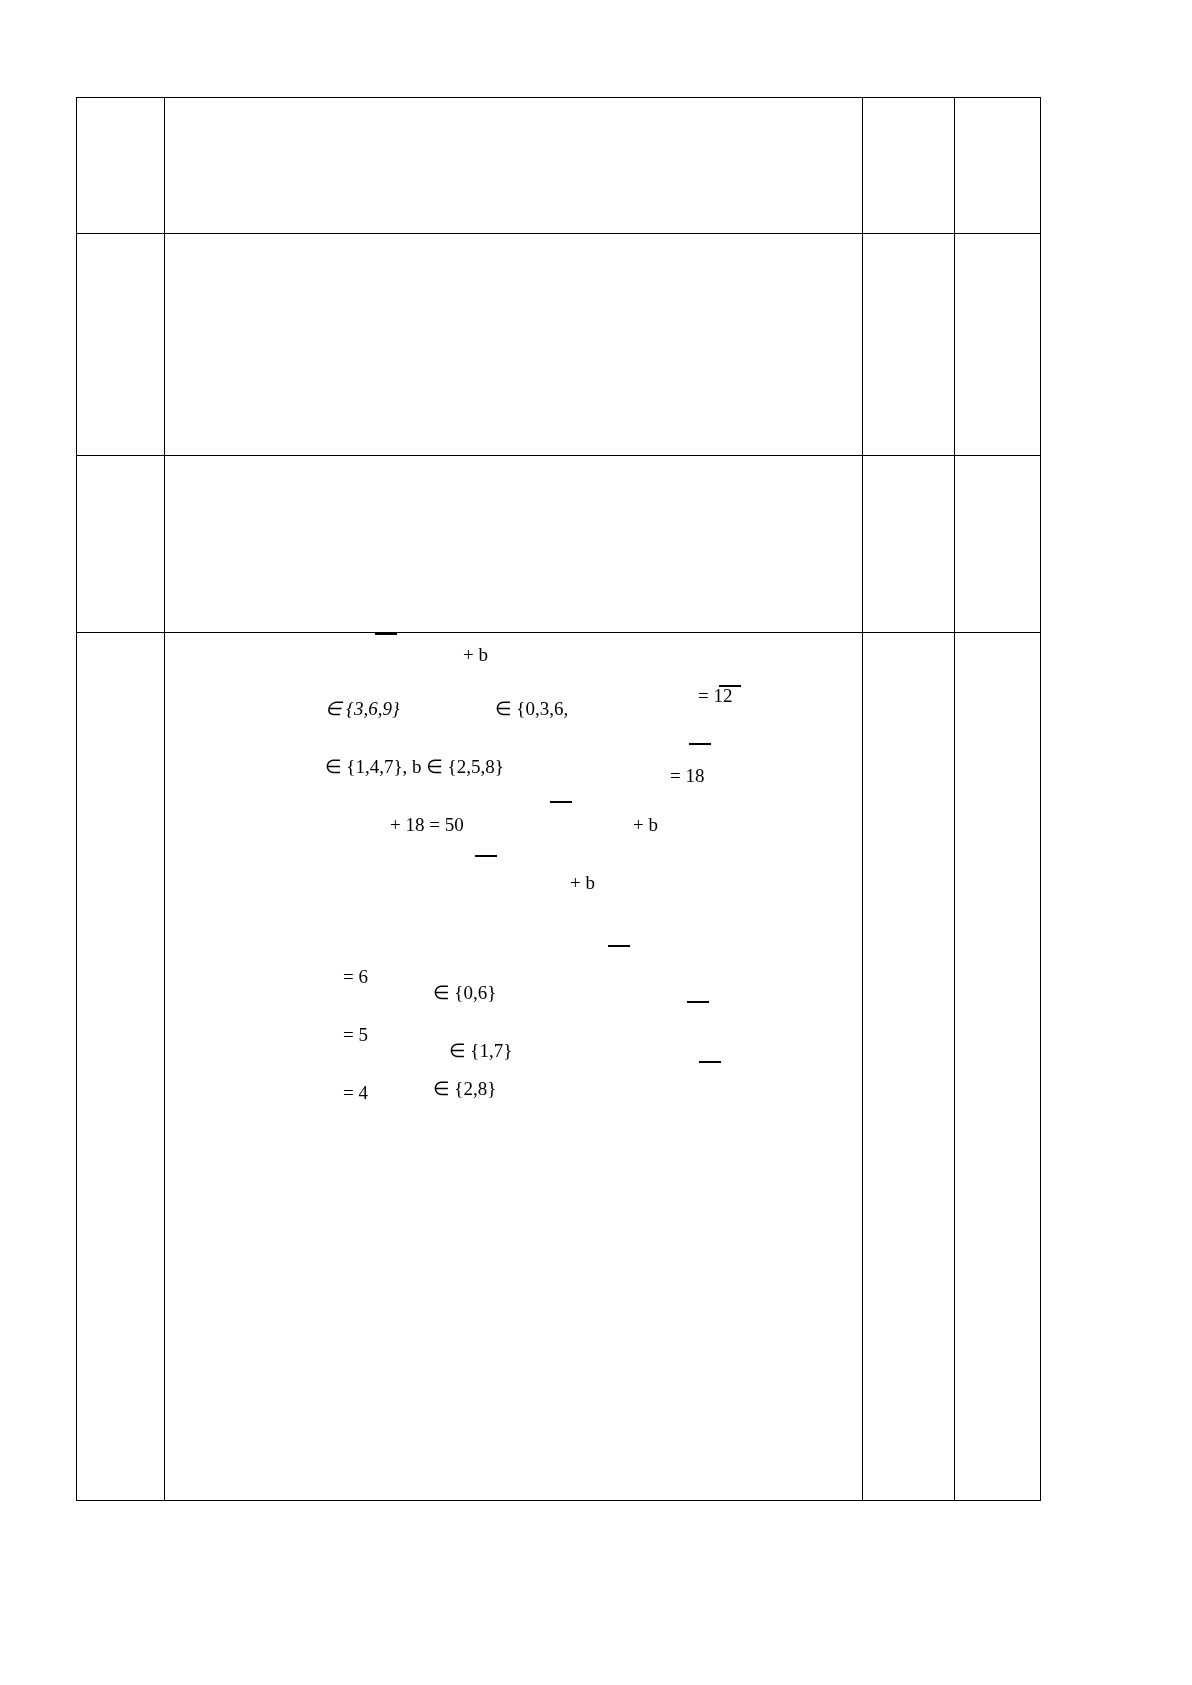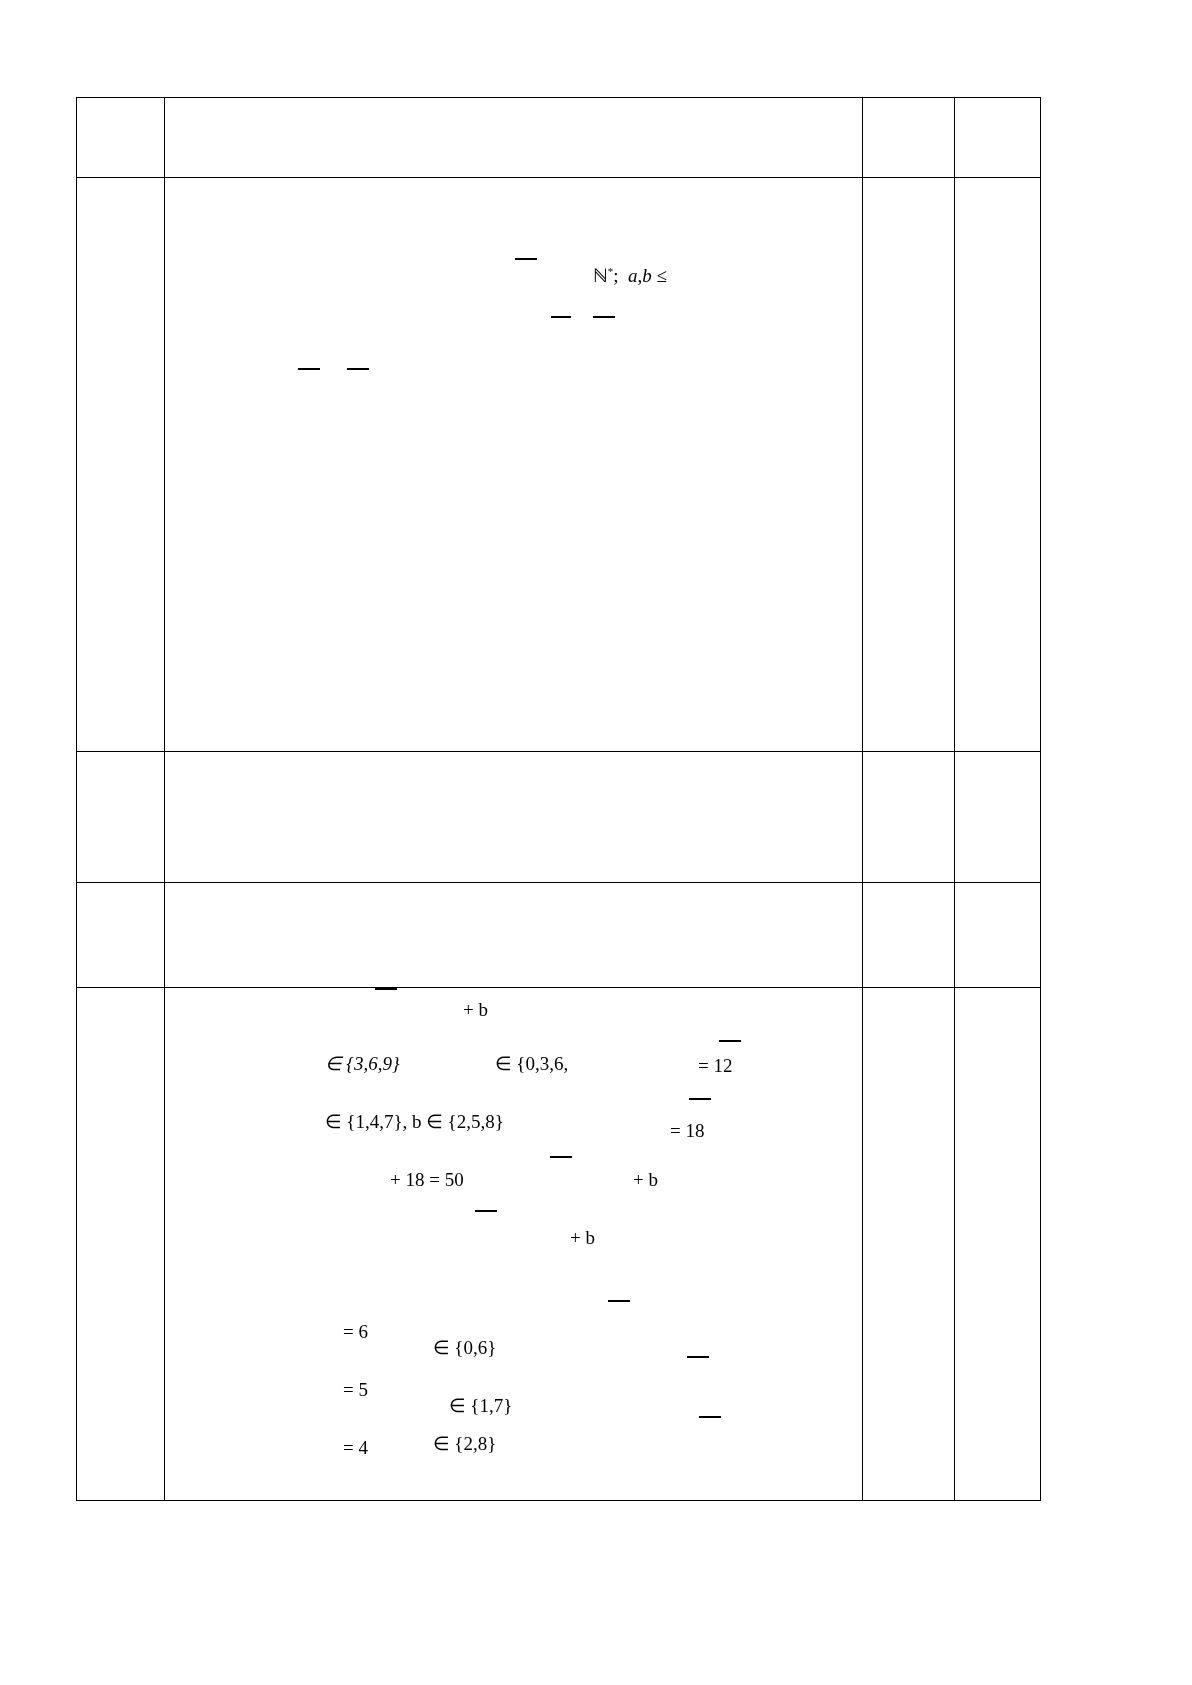--- a/index.html
+++ b/index.html
@@ -97,42 +97,20 @@
             <div class="cellbody"></div>
           </td>
         <td>
             <div class="cellbody"></div>
           </td>
         <td>
             <div class="cellbody"></div>
           </td>
       </tr>
 
-      <tr style="height:573px">
-        <td>
-            <div class="cellbody"></div>
-          </td>
-        <td>
-          <div class="cellbody">
-            <span class="frag" style="left:428px; top:88px; font-size:19px;">ℕ<span class="sup">*</span>;&nbsp;&nbsp;<span class="mathit">a</span>,<span class="mathit">b</span> ≤</span>
-
-            <span class="bar" style="left:350px; top:80px; width:22px;"></span>
-            <span class="bar" style="left:386px; top:138px; width:20px;"></span>
-            <span class="bar" style="left:428px; top:138px; width:22px;"></span>
-            <span class="bar" style="left:133px; top:190px; width:22px;"></span>
-            <span class="bar" style="left:182px; top:190px; width:22px;"></span>
-          </div>
-        </td>
-        <td>
-            <div class="cellbody"></div>
-          </td>
-        <td>
-            <div class="cellbody"></div>
-          </td>
-      </tr>
 
       <tr style="height:131px">
         <td>
             <div class="cellbody"></div>
           </td>
         <td>
             <div class="cellbody"></div>
           </td>
         <td>
             <div class="cellbody"></div>
@@ -159,21 +137,21 @@
 
       <tr style="height:512px">
         <td>
             <div class="cellbody"></div>
           </td>
         <td>
           <div class="cellbody">
             <span class="frag" style="left:298px; top:12px;">+ b</span>
             <span class="frag" style="left:160px; top:66px;font-style:italic;">∈ {3,6,9}</span>
             <span class="frag" style="left:330px; top:66px;">∈ {0,3,6,</span>
-            <span class="frag" style="left:533px; top:68px;">= 12</span>
+            <span class="frag" style="left:533px; top:53px;">= 12</span>
             <span class="frag" style="left:160px; top:124px;">∈ {1,4,7}, b ∈ {2,5,8}</span>
             <span class="frag" style="left:505px; top:133px;">= 18</span>
             <span class="frag" style="left:225px; top:182px;">+ 18 = 50</span>
             <span class="frag" style="left:468px; top:182px;">+ b</span>
             <span class="frag" style="left:405px; top:240px;">+ b</span>
             <span class="frag" style="left:178px; top:334px;">= 6</span>
             <span class="frag" style="left:268px; top:334px;margin-top:16px;">∈ {0,6}</span>
             <span class="frag" style="left:178px; top:392px;">= 5</span>
             <span class="frag" style="left:268px; top:408px;margin-left:16px;">∈ {1,7}</span>
             <span class="frag" style="left:178px; top:450px;">= 4</span>

